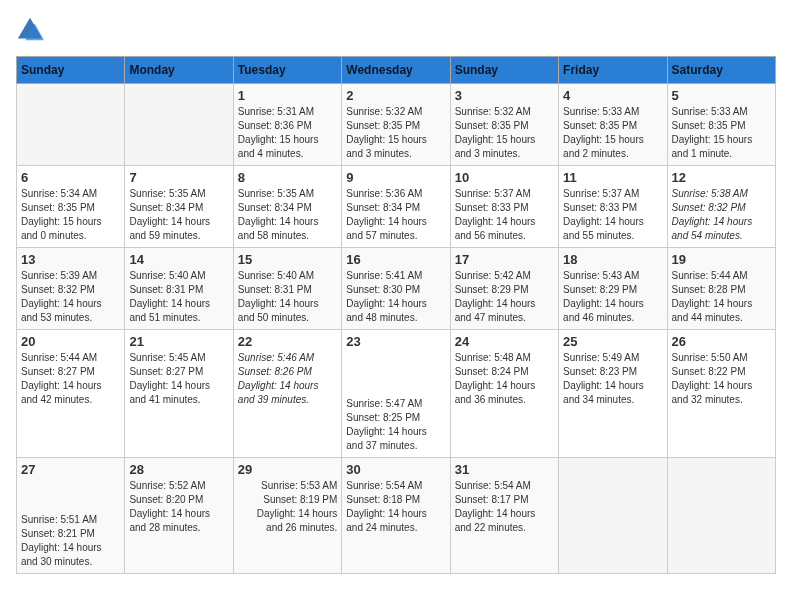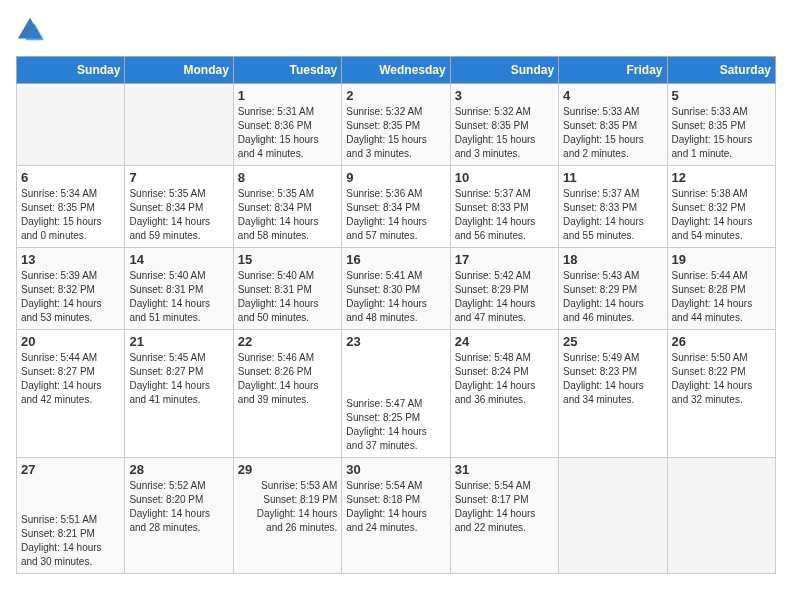--- a/index.html
+++ b/index.html
@@ -47,25 +47,25 @@
       font-size: 14px;
       color: #555;
     }
     table {
       width: 100%;
       border-collapse: collapse;
       table-layout: fixed;
     }
     thead tr th {
       background-color: #2a7fd4;
-      color: #fef9c3;
+      color: #0f172a;
       font-size: 12px;
       font-weight: bold;
       padding: 6px 4px;
-      text-align: right;
+      text-align: left;
       border: 1px solid #aaa;
     }
     tbody tr td {
       border: 1px solid #ccc;
       vertical-align: top;
       padding: 4px;
       font-size: 10px;
       color: #333;
       height: 80px;
       background: #fff;
@@ -186,21 +186,21 @@
 Daylight: 14 hours and 56 minutes.</div>
         </td>
         <td>
           <span class="day-number">11</span>
           <div class="day-info" style="white-space: pre-line;">Sunrise: 5:37 AM
 Sunset: 8:33 PM
 Daylight: 14 hours and 55 minutes.</div>
         </td>
         <td>
           <span class="day-number">12</span>
-          <div class="day-info" style="white-space: pre-line;">Sunrise: 5:38 AM
+          <div class="day-info" style="white-space: pre-line; font-style: italic;">Sunrise: 5:38 AM
 Sunset: 8:32 PM
 Daylight: 14 hours and 54 minutes.</div>
         </td>
       </tr>
       <tr>
         <td>
           <span class="day-number">13</span>
           <div class="day-info" style="white-space: pre-line;">Sunrise: 5:39 AM
 Sunset: 8:32 PM
 Daylight: 14 hours and 53 minutes.</div>
@@ -250,21 +250,21 @@
 Daylight: 14 hours and 42 minutes.</div>
         </td>
         <td>
           <span class="day-number">21</span>
           <div class="day-info" style="white-space: pre-line;">Sunrise: 5:45 AM
 Sunset: 8:27 PM
 Daylight: 14 hours and 41 minutes.</div>
         </td>
         <td>
           <span class="day-number">22</span>
-          <div class="day-info" style="white-space: pre-line;">Sunrise: 5:46 AM
+          <div class="day-info" style="white-space: pre-line; font-style: italic;">Sunrise: 5:46 AM
 Sunset: 8:26 PM
 Daylight: 14 hours and 39 minutes.</div>
         </td>
         <td>
           <span class="day-number">23</span>
           <div class="day-info" style="white-space: pre-line; margin-top: 48px;">Sunrise: 5:47 AM
 Sunset: 8:25 PM
 Daylight: 14 hours and 37 minutes.</div>
         </td>
         <td>

